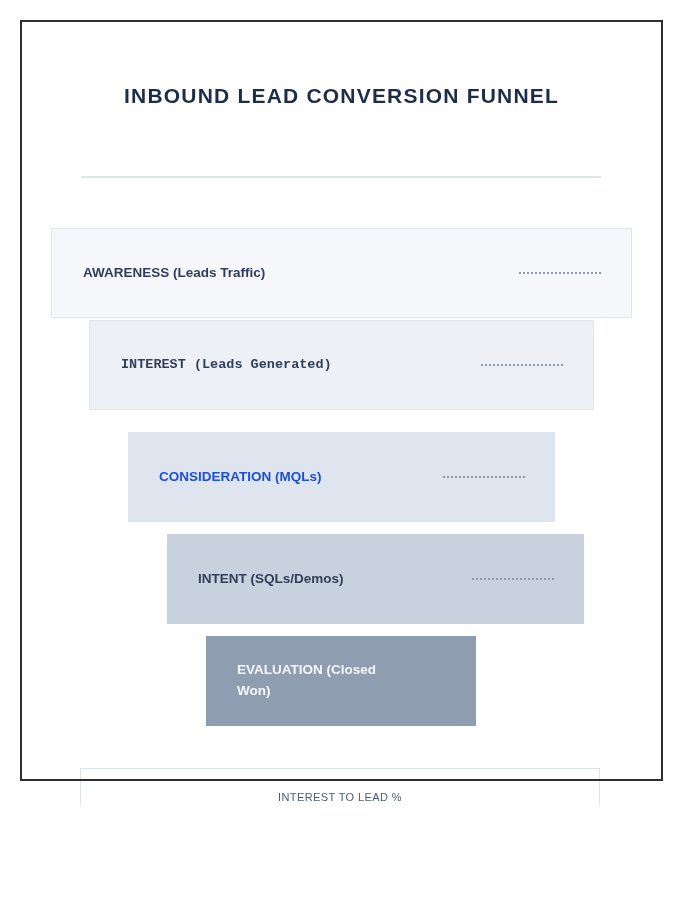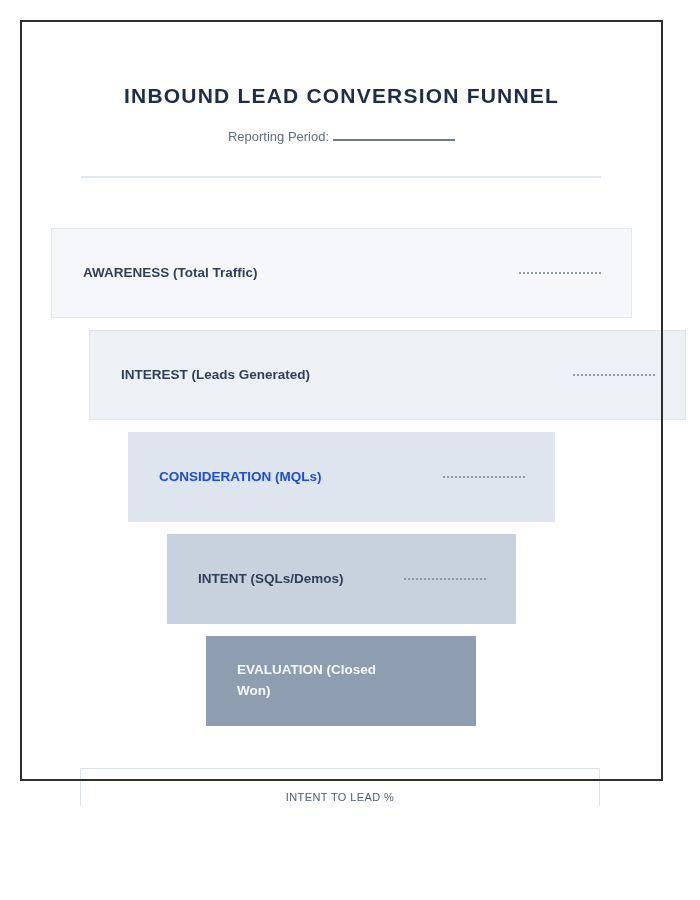--- a/index.html
+++ b/index.html
@@ -67,23 +67,23 @@
     line-height: 1.55;
   }
   .stage-blank {
     margin-left: auto;
     margin-right: 30px;
     width: 82px;
     height: 0;
     border-bottom: 2px dotted #8e9aa9;
   }
   .stage-1 { left: 51px;  top: 228px; width: 581px; border: 1px solid #e3e8ef; }
-  .stage-2 { left: 89px;  top: 330px; width: 597px; border: 1px solid #e0e6ee; }
+  .stage-2 { left: 89px;  top: 320px; width: 505px; border: 1px solid #e0e6ee; font-family: Liberation Mono, monospace; }
   .stage-3 { left: 128px; top: 432px; width: 427px; }
-  .stage-4 { left: 167px; top: 534px; width: 349px; }
+  .stage-4 { left: 167px; top: 534px; width: 417px; }
   .stage-5 { left: 206px; top: 636px; width: 270px; }
   .stage-5 .stage-label { max-width: 152px; }
   .stage-5 .stage-blank { border-bottom: none; }
   .metrics-table {
     position: absolute;
     left: 80px; top: 768px;
     width: 520px; height: 38px;
     box-sizing: border-box;
     border: 1.5px solid #dce3ea;
     border-bottom: none;
@@ -103,28 +103,25 @@
 </style>
 </head>
 <body>
 
 <div class="canvas">
 
   <div class="page-frame"></div>
 
   <div class="doc-title">INBOUND LEAD CONVERSION FUNNEL</div>
 
-  <div class="reporting-line">
-    <span>Reporting Period:</span><span class="reporting-blank"></span>
-  </div>
 
   <div class="divider"></div>
 
   <div class="stage stage-1" style="background: rgb(245, 247, 250);">
-    <span class="stage-label" style="color: rgb(47, 63, 89);">AWARENESS (Total Traffic)</span>
+    <span class="stage-label" style="color: rgb(47, 63, 89);">AWARENESS (Leads Traffic)</span>
     <span class="stage-blank"></span>
   </div>
 
   <div class="stage stage-2" style="background: rgb(237, 241, 246);">
     <span class="stage-label" style="color: rgb(47, 63, 89);">INTEREST (Leads Generated)</span>
     <span class="stage-blank"></span>
   </div>
 
   <div class="stage stage-3" style="background: rgb(222, 229, 238);">
     <span class="stage-label" style="color: #1d4ed8;">CONSIDERATION (MQLs)</span>
@@ -135,16 +132,16 @@
     <span class="stage-label" style="color: rgb(47, 63, 89);">INTENT (SQLs/Demos)</span>
     <span class="stage-blank"></span>
   </div>
 
   <div class="stage stage-5" style="background: rgb(143, 157, 177);">
     <span class="stage-label" style="color: rgb(245, 248, 251);">EVALUATION (Closed Won)</span>
     <span class="stage-blank"></span>
   </div>
 
   <div class="metrics-table">
-    <div class="metric-cell">INTENT TO LEAD %</div>
+    <div class="metric-cell">INTEREST TO LEAD %</div>
   </div>
 
 </div>
 
 </body></html>

